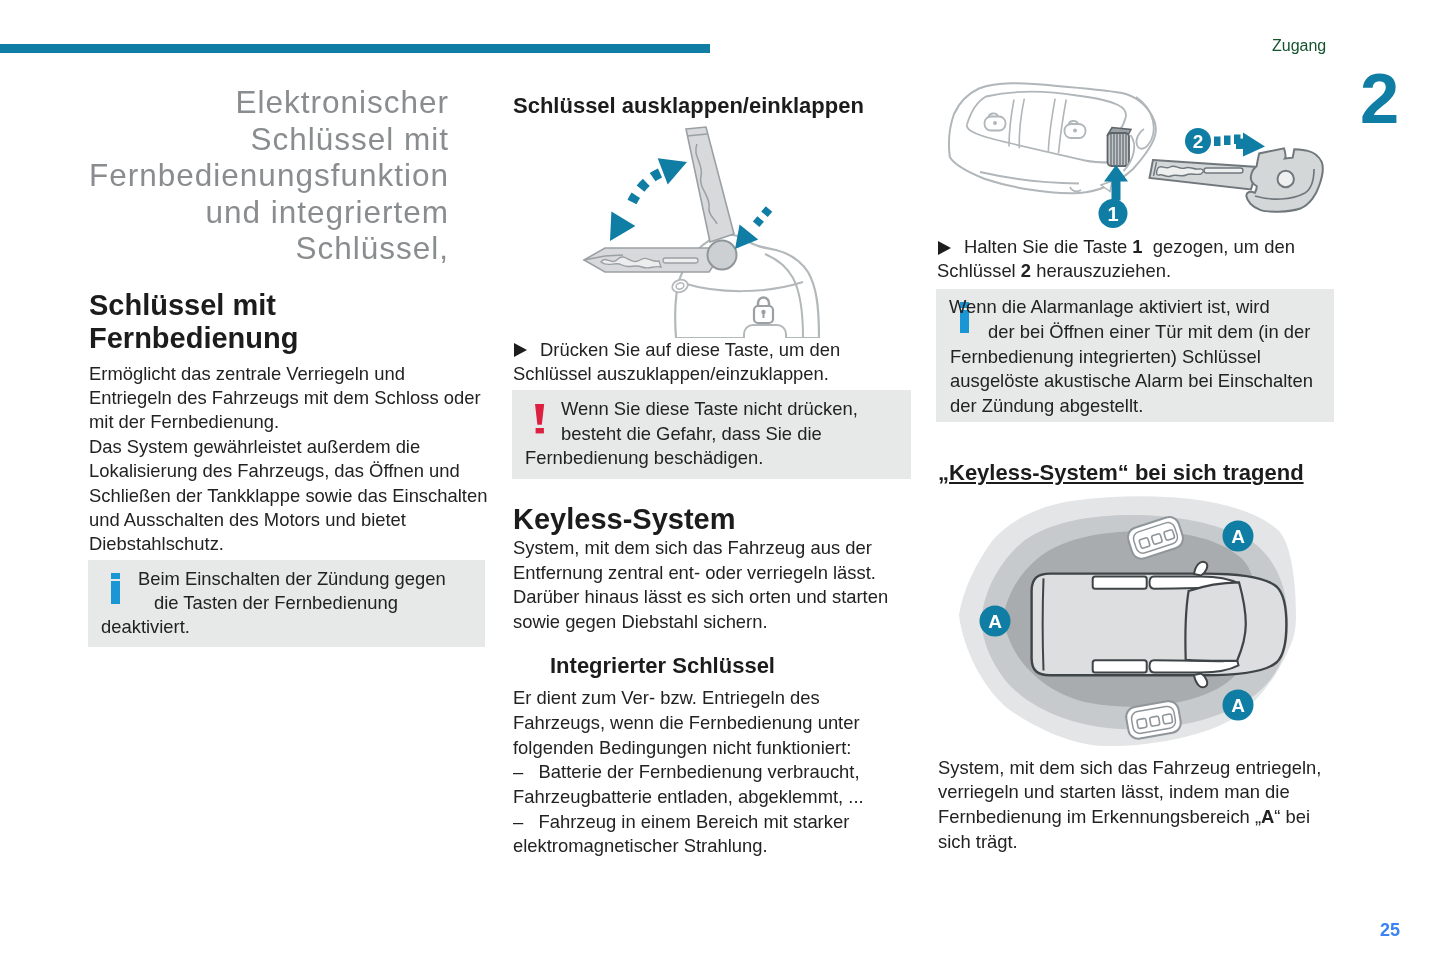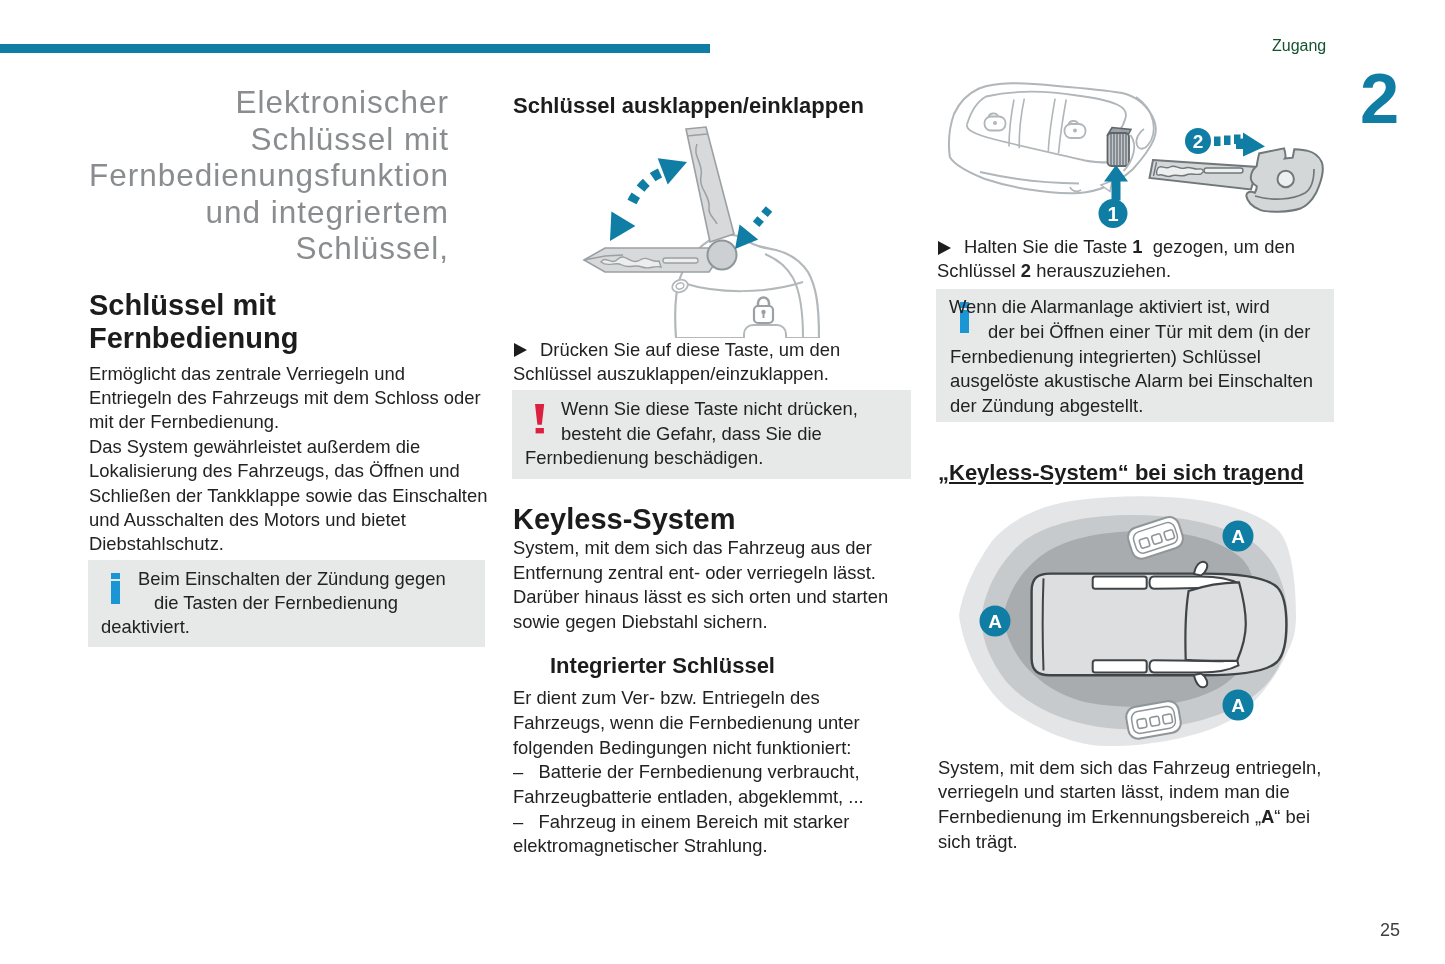--- a/index.html
+++ b/index.html
@@ -210,13 +210,13 @@
       <text x="283" y="48" fill="#ffffff">A</text>
     <circle cx="40" cy="126" r="15.5" fill="#0f7da4"></circle>
       <text x="40" y="133" fill="#ffffff">A</text>
     <circle cx="283" cy="210" r="15.5" fill="#0f7da4"></circle>
       <text x="283" y="217" fill="#ffffff">A</text>
   </g>
 </svg>
 
 <div class="abs body" style="left:938px;top:755.5px;">System, mit dem sich das Fahrzeug entriegeln,<br>verriegeln und starten lässt, indem man die<br>Fernbedienung im Erkennungsbereich „<b>A</b>“ bei<br>sich trägt.</div>
 
-<div class="abs" style="left:1380px;top:920.8px;font-size:18px;line-height:18px;font-weight:normal;color:#404040;">25</div>
+<div class="abs" style="left:1380px;top:920.8px;font-size:18px;line-height:18px;font-weight:bold;color:#3b82f6;">25</div>
 
 </body></html>

